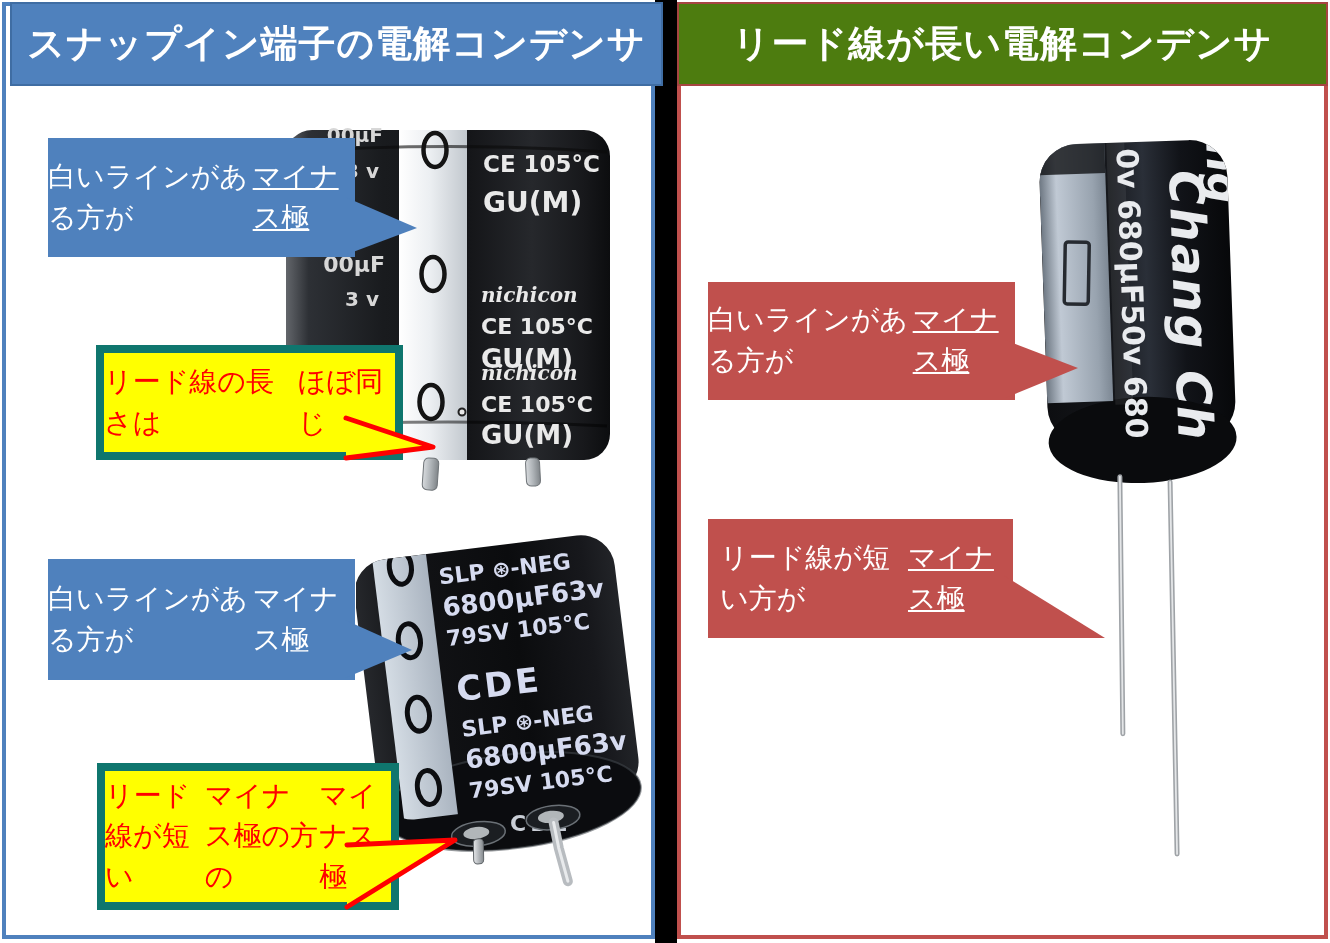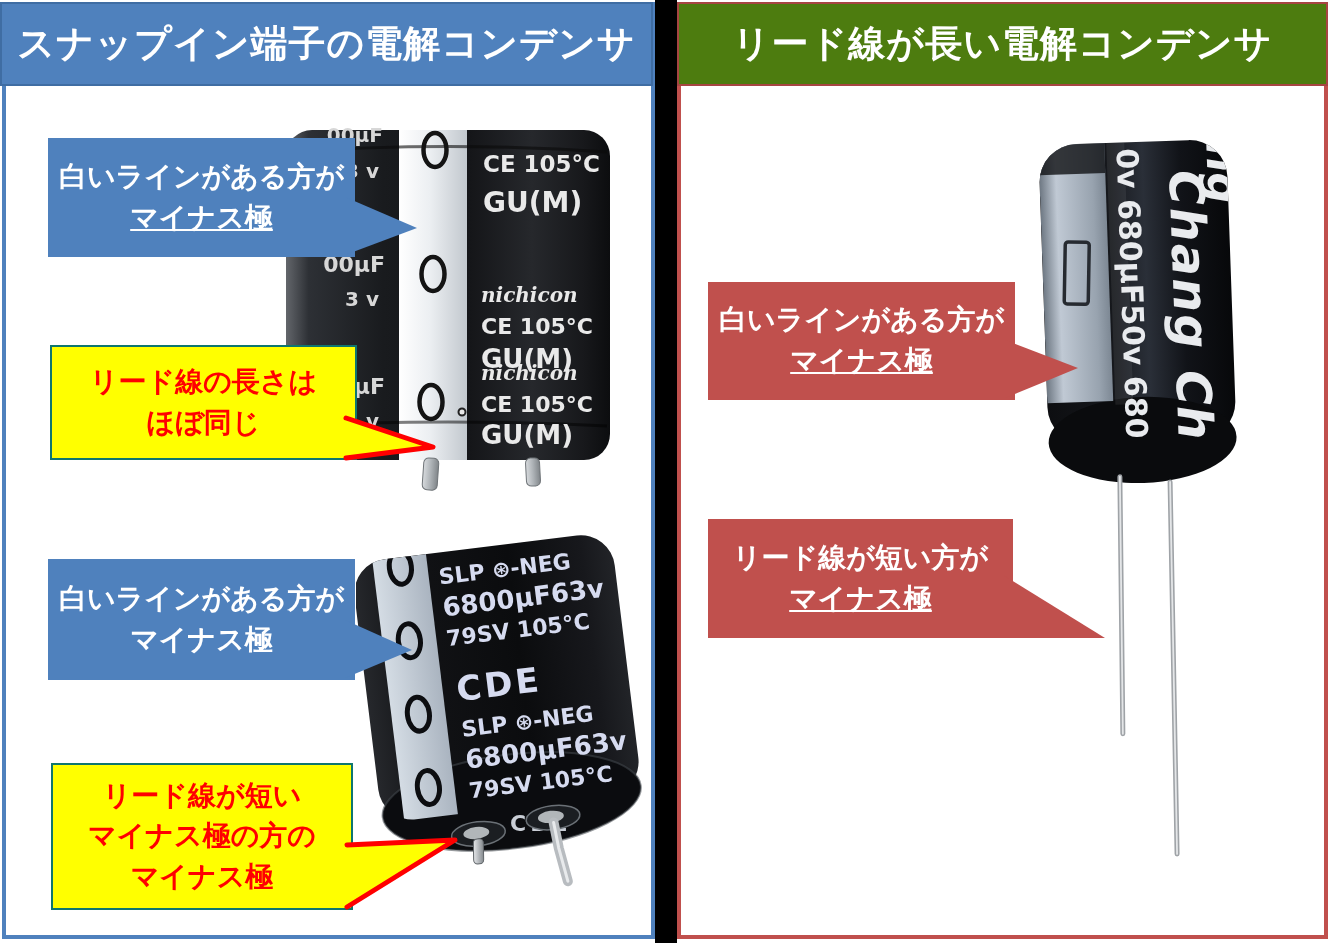--- a/index.html
+++ b/index.html
@@ -6,28 +6,28 @@
   .canvas{position:relative;width:1330px;height:943px;background:#ffffff;overflow:hidden;
           font-family:"Liberation Sans",sans-serif;}
   
   .panel{position:absolute;top:2px;height:937px;background:#ffffff;box-sizing:border-box;}
   .panel.left{left:2px;width:653px;border:4px solid #4f81bd;}
   .panel.right{left:677px;width:651px;border:4px solid #c0504d;}
   .divider{position:absolute;left:655px;top:0;width:22px;height:943px;background:#000;}
   
   .hdr{position:absolute;top:2px;height:84px;display:flex;align-items:center;justify-content:center;
        color:#fff;font-weight:bold;font-size:37px;letter-spacing:1px;box-sizing:border-box;z-index:3;}
-  .hdr.blue{left:0;width:653px;background:#4f81bd;border:2px solid #3f6da3;}
+  .hdr.blue{left:10px;width:653px;background:#4f81bd;border:2px solid #3f6da3;}
   .hdr.red{left:677px;width:651px;background:#4d7c0f;border:2px solid #a64542;}
   
-  .callout{position:absolute;display:flex;flex-direction:column;align-items:center;justify-content:center;
-           font-weight:bold;z-index:6;box-sizing:border-box;line-height:1.45;}
+  .callout{position:absolute;display:flex;align-items:center;justify-content:center;
+           font-weight:normal;z-index:6;box-sizing:border-box;line-height:1.45;}
   .callout.blue{background:#4f81bd;color:#fff;font-size:28px;}
   .callout.red{background:#c0504d;color:#fff;font-size:28px;}
-  .callout.yellow{background:#ffff00;border:2px solid #0f766e;color:#ff0000;font-size:28px;}
+  .callout.yellow{background:#ffff00;border:8px solid #0f766e;color:#ff0000;font-size:28px;margin-left:46px;}
   .callout .u{text-decoration:underline;}
   .tail{position:absolute;z-index:7;pointer-events:none;}
   .photo{position:absolute;z-index:4;}
 </style>
 </head>
 <body>
 
 <div class="canvas">
 
   <div class="panel left"></div>
@@ -227,21 +227,21 @@
   </svg>
 
   <div class="callout red" style="left:708px;top:282px;width:307px;height:118px;">
     <span>白いラインがある方が</span>
     <span class="u">マイナス極</span>
   </div>
   <svg class="tail" style="left:1000px;top:330px;" width="90" height="80">
     <polygon points="5,10 78,38 5,68" fill="#c0504d"></polygon>
   </svg>
 
-  <div class="callout red" style="left:708px;top:519px;width:305px;height:119px;">
+  <div class="callout red" style="left:708px;top:519px;width:305px;height:119px;padding-left:12px;">
     <span>リード線が短い方が</span>
     <span class="u">マイナス極</span>
   </div>
   <svg class="tail" style="left:995px;top:560px;" width="120" height="90">
     <polygon points="8,15 110,78 8,78" fill="#c0504d"></polygon>
   </svg>
 
 </div>
 
 </body></html>

